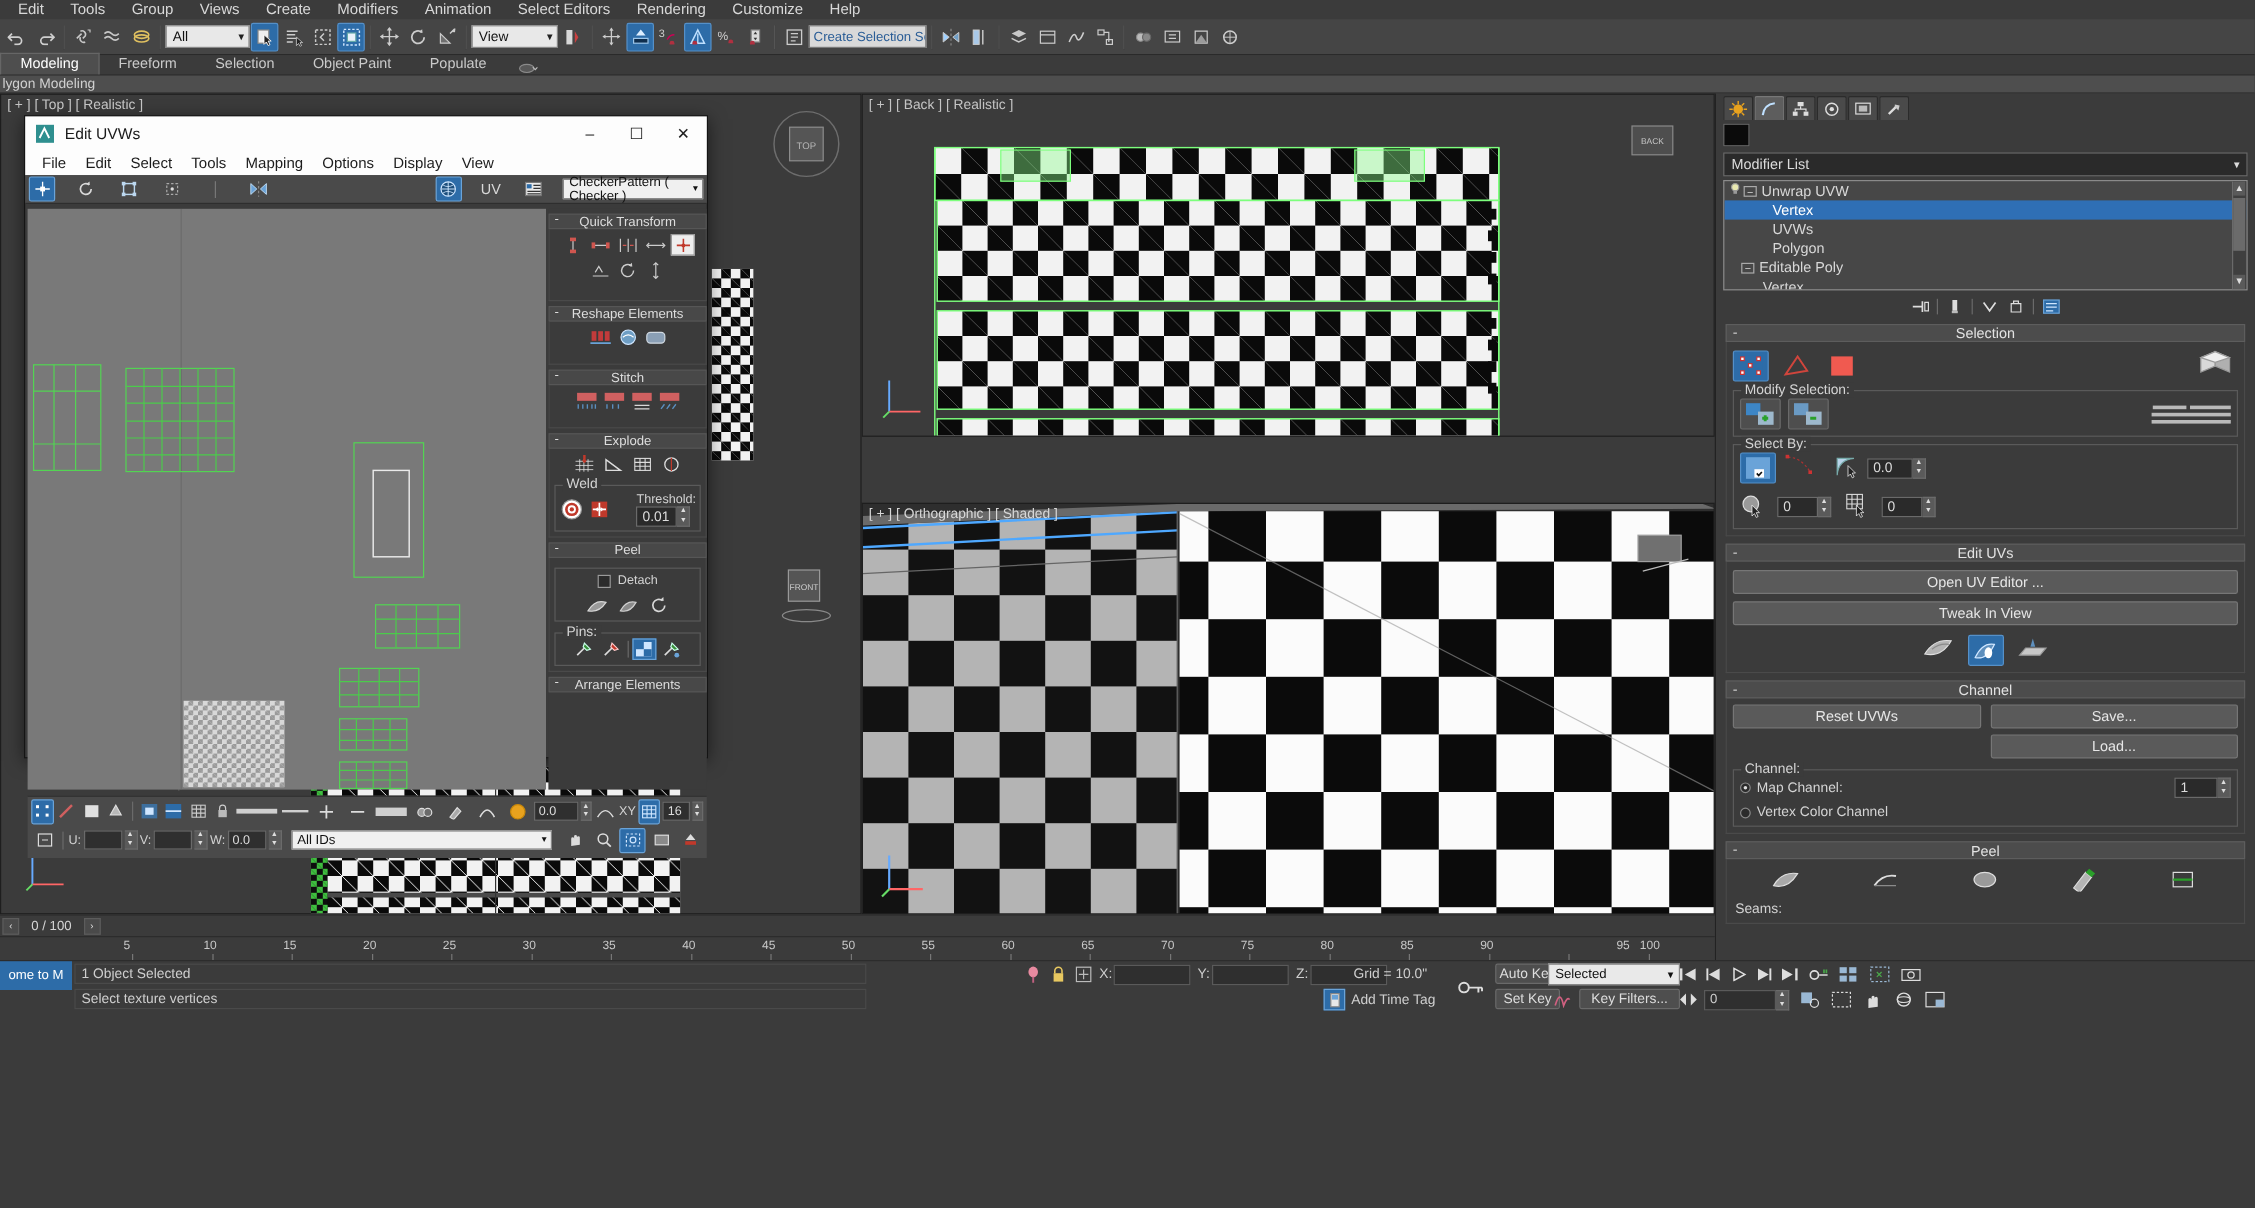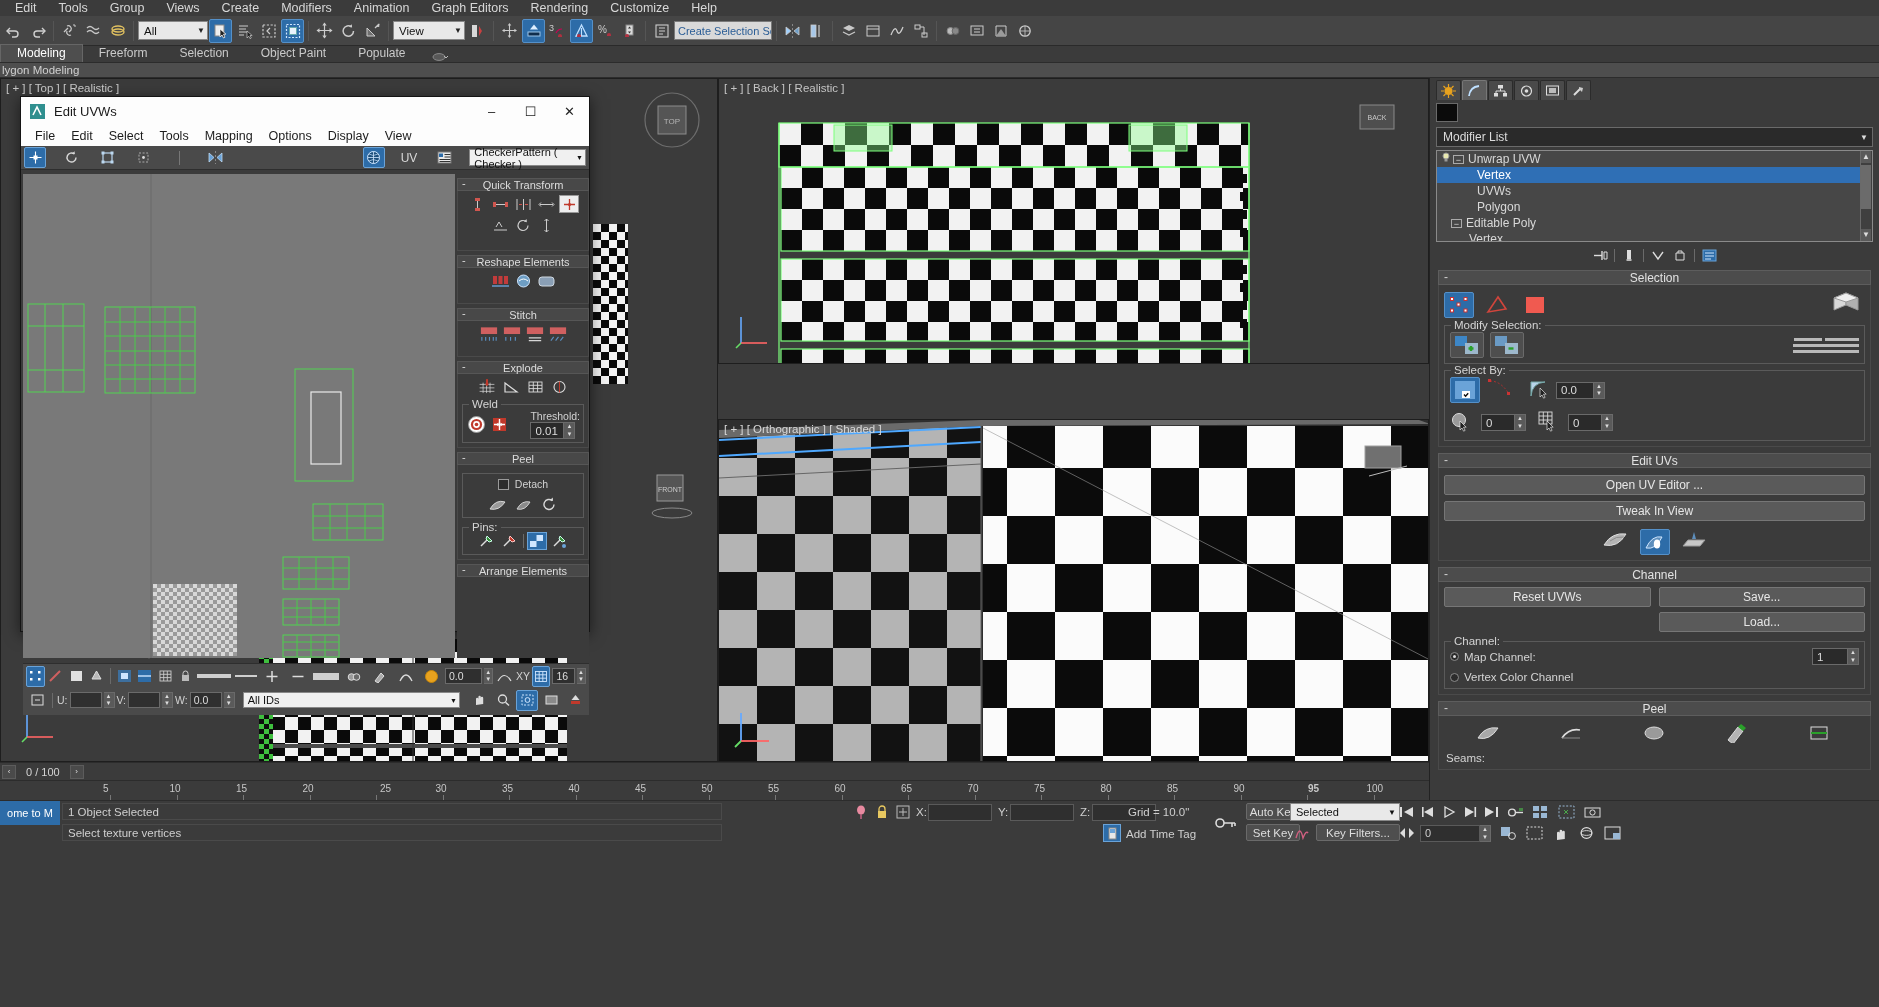--- a/index.html
+++ b/index.html
@@ -195,21 +195,21 @@
 <div id="app">
 
   <div class="menubar">
     <span class="mi">Edit</span>
     <span class="mi">Tools</span>
     <span class="mi">Group</span>
     <span class="mi">Views</span>
     <span class="mi">Create</span>
     <span class="mi">Modifiers</span>
     <span class="mi">Animation</span>
-    <span class="mi">Graph Editors</span>
+    <span class="mi">Select Editors</span>
     <span class="mi">Rendering</span>
     <span class="mi">Customize</span>
     <span class="mi">Help</span>
   </div>
 
   <div class="maintoolbar">
     <div class="tbtn">
       <svg width="16" height="14" viewBox="0 0 16 14">
           <path d="M4 4 L1 7 L4 10" stroke="#cfcfcf" fill="none" stroke-width="1.4"></path>
           <path d="M1 7 h8 a3 3 0 0 1 0 6 h-3" stroke="#cfcfcf" fill="none" stroke-width="1.4"></path>
@@ -1562,21 +1562,21 @@
   <div id="ruler">
     <div id="ruler-ticks">
         <div class="tick" style="left: 103px;">5</div>
         <div class="tickline" style="left: 110px;"></div>
         <div class="tick" style="left: 169.5px;">10</div>
         <div class="tickline" style="left: 176.5px;"></div>
         <div class="tick" style="left: 236px;">15</div>
         <div class="tickline" style="left: 243px;"></div>
         <div class="tick" style="left: 302.5px;">20</div>
         <div class="tickline" style="left: 309.5px;"></div>
-        <div class="tick" style="left: 380px; text-align: right;">25</div>
+        <div class="tick" style="left: 369px; text-align: right;">25</div>
         <div class="tickline" style="left: 376px;"></div>
         <div class="tick" style="left: 435.5px;">30</div>
         <div class="tickline" style="left: 442.5px;"></div>
         <div class="tick" style="left: 502px;">35</div>
         <div class="tickline" style="left: 509px;"></div>
         <div class="tick" style="left: 568.5px;">40</div>
         <div class="tickline" style="left: 575.5px;"></div>
         <div class="tick" style="left: 635px;">45</div>
         <div class="tickline" style="left: 642px;"></div>
         <div class="tick" style="left: 701.5px;">50</div>
@@ -1590,21 +1590,21 @@
         <div class="tick" style="left: 967.5px;">70</div>
         <div class="tickline" style="left: 974.5px;"></div>
         <div class="tick" style="left: 1034px;">75</div>
         <div class="tickline" style="left: 1041px;"></div>
         <div class="tick" style="left: 1100.5px;">80</div>
         <div class="tickline" style="left: 1107.5px;"></div>
         <div class="tick" style="left: 1167px;">85</div>
         <div class="tickline" style="left: 1174px;"></div>
         <div class="tick" style="left: 1233.5px;">90</div>
         <div class="tickline" style="left: 1240.5px;"></div>
-        <div class="tick" style="left: 1308px; font-weight: bold;">95</div>
+        <div class="tick" style="left: 1347px;">95</div>
         <div class="tickline" style="left: 1307px;"></div>
         <div class="tick" style="left: 1366.5px;">100</div>
         <div class="tickline" style="left: 1373.5px;"></div>
       </div>
   </div>
 
   <div id="status">
     <div style="position:absolute;left:0;top:0;width:60px;height:25px;background:#2d6ca8;color:#fff;font-size:11px;display:flex;align-items:center;justify-content:center;">ome to M</div>
 
     <div style="position:absolute;left:0;top:0;width:1879px;height:1px;background:#2c2c2c;"></div>

